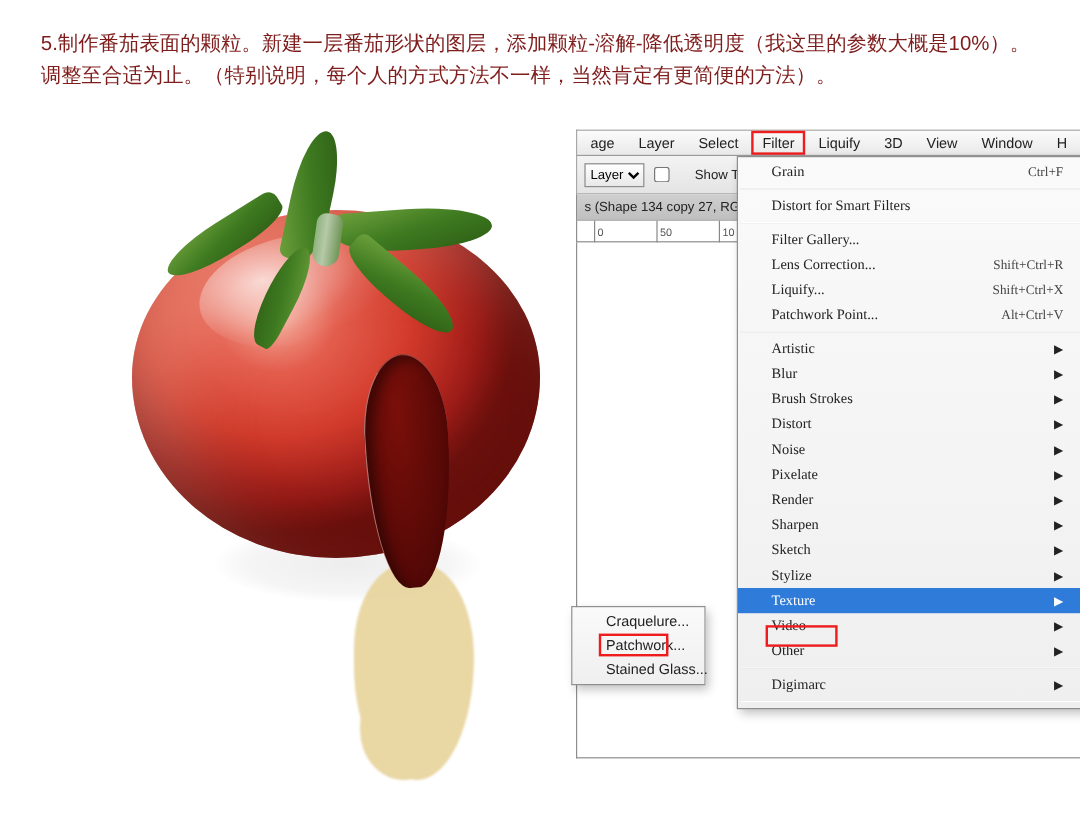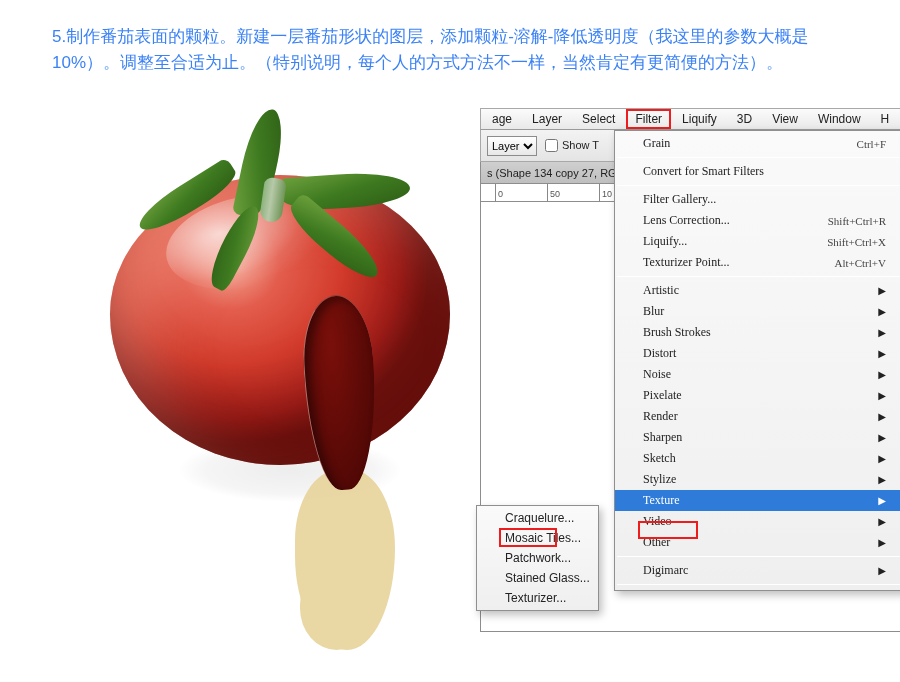--- a/index.html
+++ b/index.html
@@ -9,24 +9,24 @@
     background: #fff;
     font-family: "Microsoft YaHei", Arial, sans-serif;
     font-size: 13px;
     color: #333;
     position: relative;
     overflow: hidden;
   }
   .instruction {
     position: absolute;
     top: 24px;
-    left: 52px;
+    left: 34px;
     right: 30px;
     font-size: 17px;
-    color: #3b82f6;
+    color: #7f1d1d;
     line-height: 1.5;
   }
   .illustration {
     position: absolute;
     top: 120px;
     left: 60px;
     width: 400px;
     height: 490px;
   }
   .shadow {
@@ -217,21 +217,21 @@
   }
   .menu .item.sel .arrow { color:#fff; }
   .menu .sep {
     height:1px;
     margin:3px 2px;
     background:#c2c2c2;
     border-bottom:1px solid #fff;
   }
   .menu .short { color:#444; margin-left:28px; font-size:11px; }
   .filter-menu { top: 22px; left: 134px; width: 295px; font-family: Liberation Serif, serif; }
-  .tex-menu { top: 397px; left: -4px; width: 123px; }
+  .tex-menu { top: 397px; left: -4px; width: 112px; }
   .redbox {
     position:absolute;
     border:2px solid #ee1c1c;
     pointer-events:none;
   }
 </style>
 </head>
 <body>
 
 <div class="instruction">5.制作番茄表面的颗粒。新建一层番茄形状的图层，添加颗粒-溶解-降低透明度（我这里的参数大概是10%）。调整至合适为止。（特别说明，每个人的方式方法不一样，当然肯定有更简便的方法）。</div>
@@ -263,21 +263,21 @@
     <span>3D</span>
     <span>View</span>
     <span>Window</span>
     <span>H</span>
   </div>
 
   <div class="optbar">
     <select>
       <option>Layer</option>
     </select>
-    <label style="display:flex;align-items:flex-start;gap:4px;font-size:11px;">
+    <label style="display:flex;align-items:center;gap:21px;font-size:11px;">
       <input type="checkbox" style="">
       <span>Show T</span>
     </label>
   </div>
 
   <div class="tabstrip">
     <span>s (Shape 134 copy 27, RG</span>
   </div>
 
   <div class="ruler">
@@ -288,36 +288,36 @@
 
   <div class="canvas"></div>
 
   <div class="menu filter-menu">
     <div class="item">
       <span>Grain</span>
       <span class="short">Ctrl+F</span>
     </div>
     <div class="sep"></div>
     <div class="item">
-      <span>Convert for Smart Filters</span>
+      <span>Distort for Smart Filters</span>
     </div>
     <div class="sep"></div>
     <div class="item">
       <span>Filter Gallery...</span>
     </div>
     <div class="item">
       <span>Lens Correction...</span>
       <span class="short">Shift+Ctrl+R</span>
     </div>
     <div class="item">
       <span>Liquify...</span>
       <span class="short">Shift+Ctrl+X</span>
     </div>
     <div class="item">
-      <span>Texturizer Point...</span>
+      <span>Patchwork Point...</span>
       <span class="short">Alt+Ctrl+V</span>
     </div>
     <div class="sep"></div>
 
     <div class="item">
         <span>Artistic</span>
         <span class="arrow">▶</span>
       </div>
     <div class="item">
         <span>Blur</span>
@@ -375,27 +375,21 @@
     <div class="sep"></div>
 
     <div class="redbox" style="top:390px; left:23px; width:60px; height:18px;"></div>
   </div>
 
   <div class="menu tex-menu">
     <div class="item">
         <span>Craquelure...</span>
       </div>
     <div class="item">
-        <span>Mosaic Tiles...</span>
-      </div>
-    <div class="item">
         <span>Patchwork...</span>
       </div>
     <div class="item">
         <span>Stained Glass...</span>
       </div>
-    <div class="item">
-        <span>Texturizer...</span>
-      </div>
     <div class="redbox" style="top:22px; left:22px; width:58px; height:19px;"></div>
   </div>
 
 </div>
 
 </body></html>

